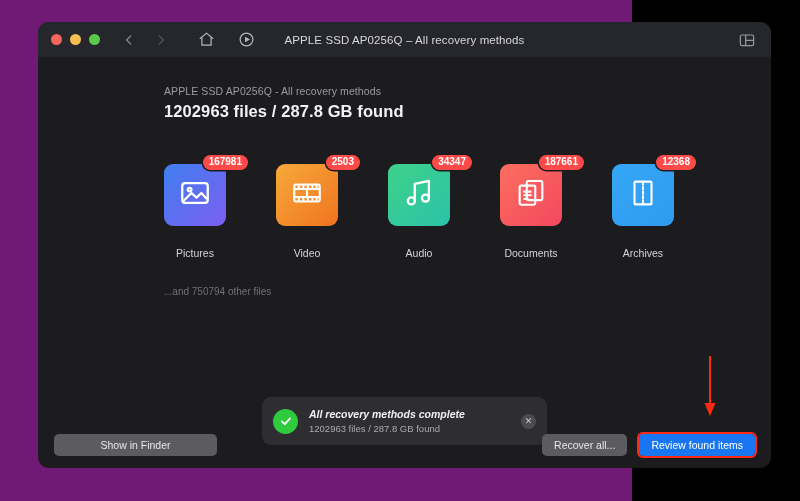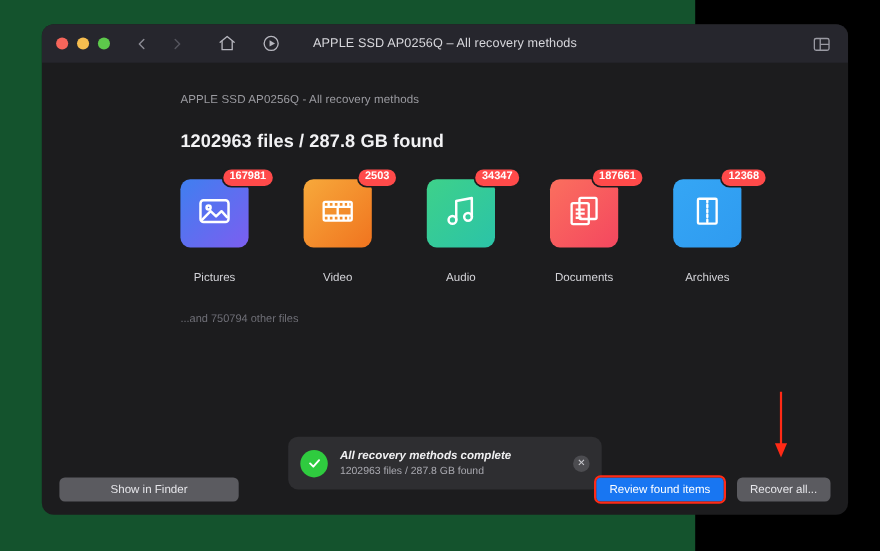--- a/index.html
+++ b/index.html
@@ -2,21 +2,21 @@
 <html><head>
 <meta charset="utf-8">
 <style>
   * { box-sizing: border-box; margin: 0; padding: 0; }
   html, body {
     width: 800px; height: 501px;
     background: #000;
     font-family: "Liberation Sans", sans-serif;
     overflow: hidden;
   }
-  #stage { position: relative; width: 632px; height: 501px; background:#14532d; }
+  #stage { position: relative; width: 632px; height: 501px; background:#701a75; }
 
   
   .window {
     position: absolute; left: 38px; top: 22px;
     width: 733px; height: 446px;
     background: #1c1c1e;
     border-radius: 11px;
     overflow: hidden;
     display: flex; flex-direction: column;
   }
@@ -44,29 +44,30 @@
     position: absolute; left: 0; right: 0; top: 0; bottom: 0;
     display: flex; align-items: center; justify-content: center;
     font-size: 11.5px; color: #d7d7dc; letter-spacing: .1px;
     pointer-events: none;
   }
   .right-tools { margin-left: auto; margin-right: 16px; display:flex; align-items:center; }
   .panel-icon { width: 16px; height: 14px; color: #9a9aa3; }
 
   
   .content { flex: 1; position: relative; padding: 28px 0 0 126px; }
-  .subhead { font-size: 10.5px; color: #9b9ba1; margin-bottom: 23px; letter-spacing:.1px; }
+  .subhead { font-size: 10.5px; color: #9b9ba1; margin-bottom: 5px; letter-spacing:.1px; }
   .headline { font-size: 16.5px; font-weight: bold; color: #f2f2f4; letter-spacing: .1px; }
 
   .tiles { display: flex; gap: 50px; margin-top: 24px; }
   .tile-wrap { width: 62px; display: flex; flex-direction: column; align-items: center; position: relative; }
   .tile {
     width: 62px; height: 62px; border-radius: 9px;
     display: flex; align-items: center; justify-content: center;
     position: relative;
+    margin-top: 19px;
   }
   .tile svg { width: 34px; height: 34px; color: #fff; }
   .badge {
     position: absolute; top: -9px; right: -22px;
     background: #ff4a4a; color: #fff;
     font-size: 10px; font-weight: bold;
     border-radius: 9px; padding: 2px 6px 2.5px;
     line-height: 1; white-space: nowrap;
     box-shadow: 0 0 0 1.5px #1c1c1e;
   }
@@ -274,22 +275,22 @@
           <div class="toast-title">All recovery methods complete</div>
           <div class="toast-sub">1202963 files / 287.8 GB found</div>
         </div>
         <span class="toast-close">✕</span>
       </div>
     </div>
 
     <div class="footer">
       <button class="btn btn-finder">Show in Finder</button>
       <div class="btn-right-group">
+        <button class="btn btn-recover">Recover all...</button>
         <button class="btn btn-primary annot-box">Review found items</button>
-        <button class="btn btn-recover">Recover all...</button>
       </div>
     </div>
 
   </div>
 
   <div class="arrow">
     <svg viewBox="0 0 14 62" fill="none">
       <line x1="7" y1="0" x2="7" y2="50" stroke="#ff2a16" stroke-width="2"></line>
       <polygon points="7,60 1.5,47 12.5,47" fill="#ff2a16"></polygon>
     </svg>

